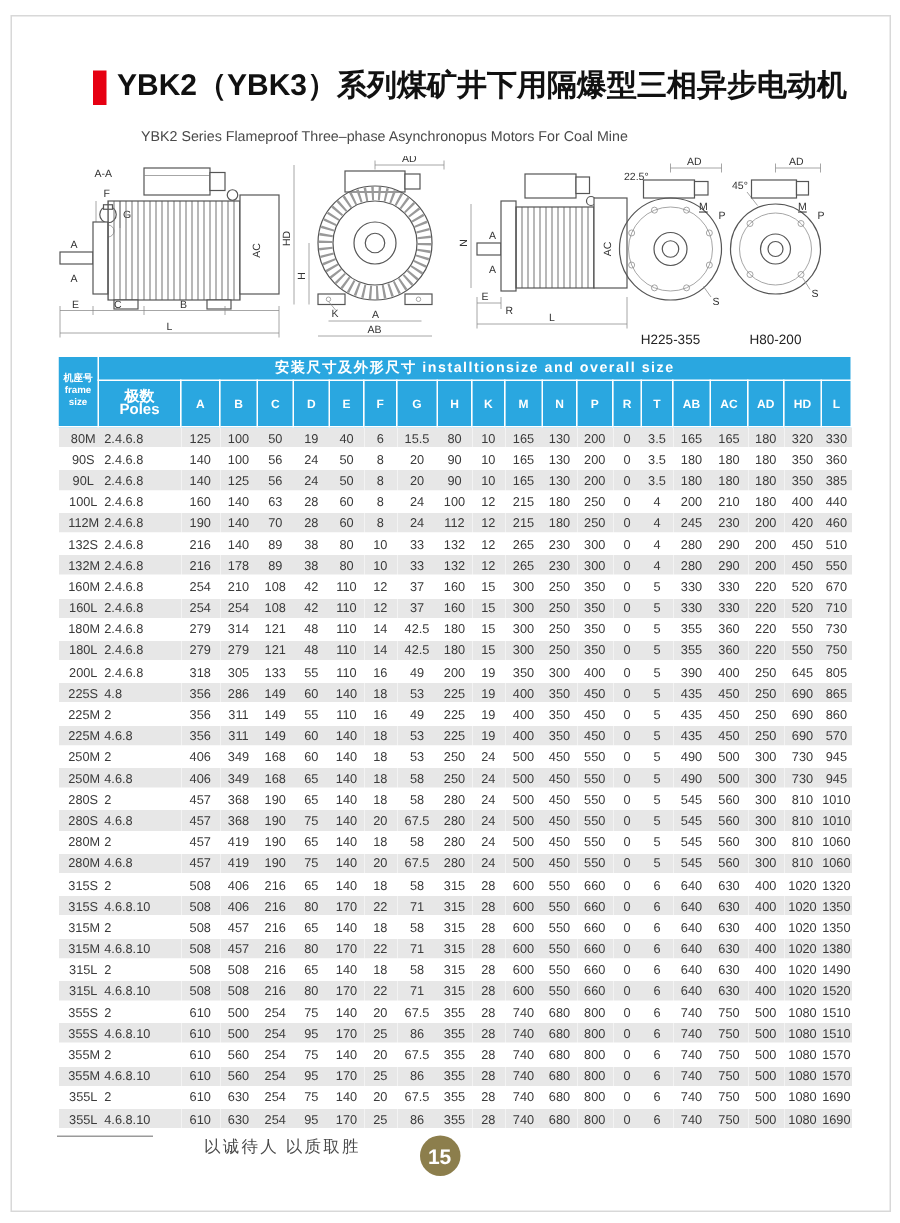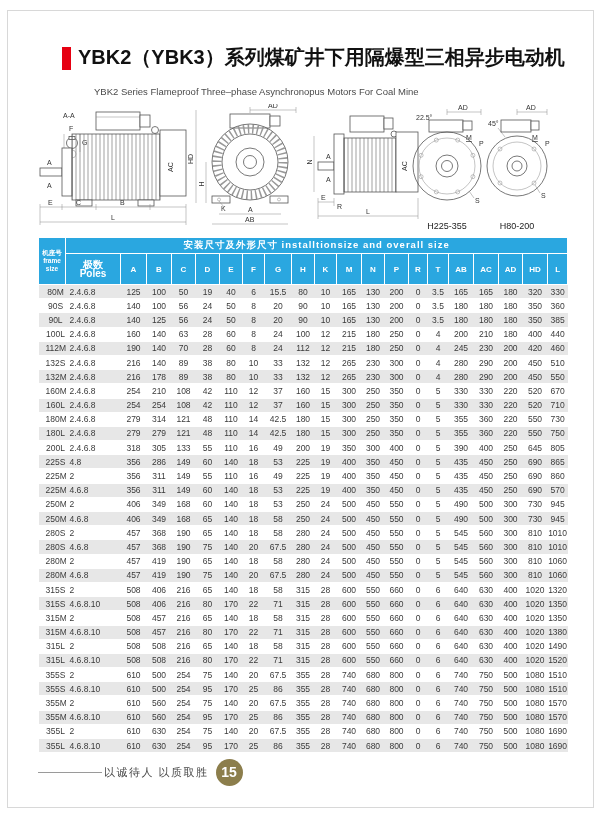--- a/index.html
+++ b/index.html
@@ -35,21 +35,21 @@
   .letter-th{font-size:8px;height:30px;}
   .spec-table td{
     font-size:8.5px;color:#3a3a3a;text-align:center;padding:0;height:13.2px;
     border-bottom:1px solid #fff;white-space:nowrap;overflow:hidden;
   }
   .spec-table tbody tr:nth-child(odd){background:#e7e7e7;}
   .spec-table td.frame{text-align:center;padding-left:7px;}
   .spec-table td.poles{text-align:left;padding-left:4px;}
 
   
-  .footer{position:absolute;left:38px;top:757px;height:30px;display:flex;align-items:center;}
+  .footer{position:absolute;left:38px;top:757px;height:30px;display:flex;align-items:flex-start;gap:32px;}
   .footer-rule{width:64px;height:1px;background:#9a9a9a;}
   .footer-slogan{font-size:11px;color:#4a4a4a;letter-spacing:1.5px;margin:0 7px 0 2px;white-space:nowrap;}
   .page-badge{width:27px;height:27px;border-radius:50%;background:#8c7e4c;color:#fff;
     font-size:14px;font-weight:bold;display:flex;align-items:center;justify-content:center;}
 </style>
 </head>
 <body>
 
 <div class="page-frame"></div>
 

